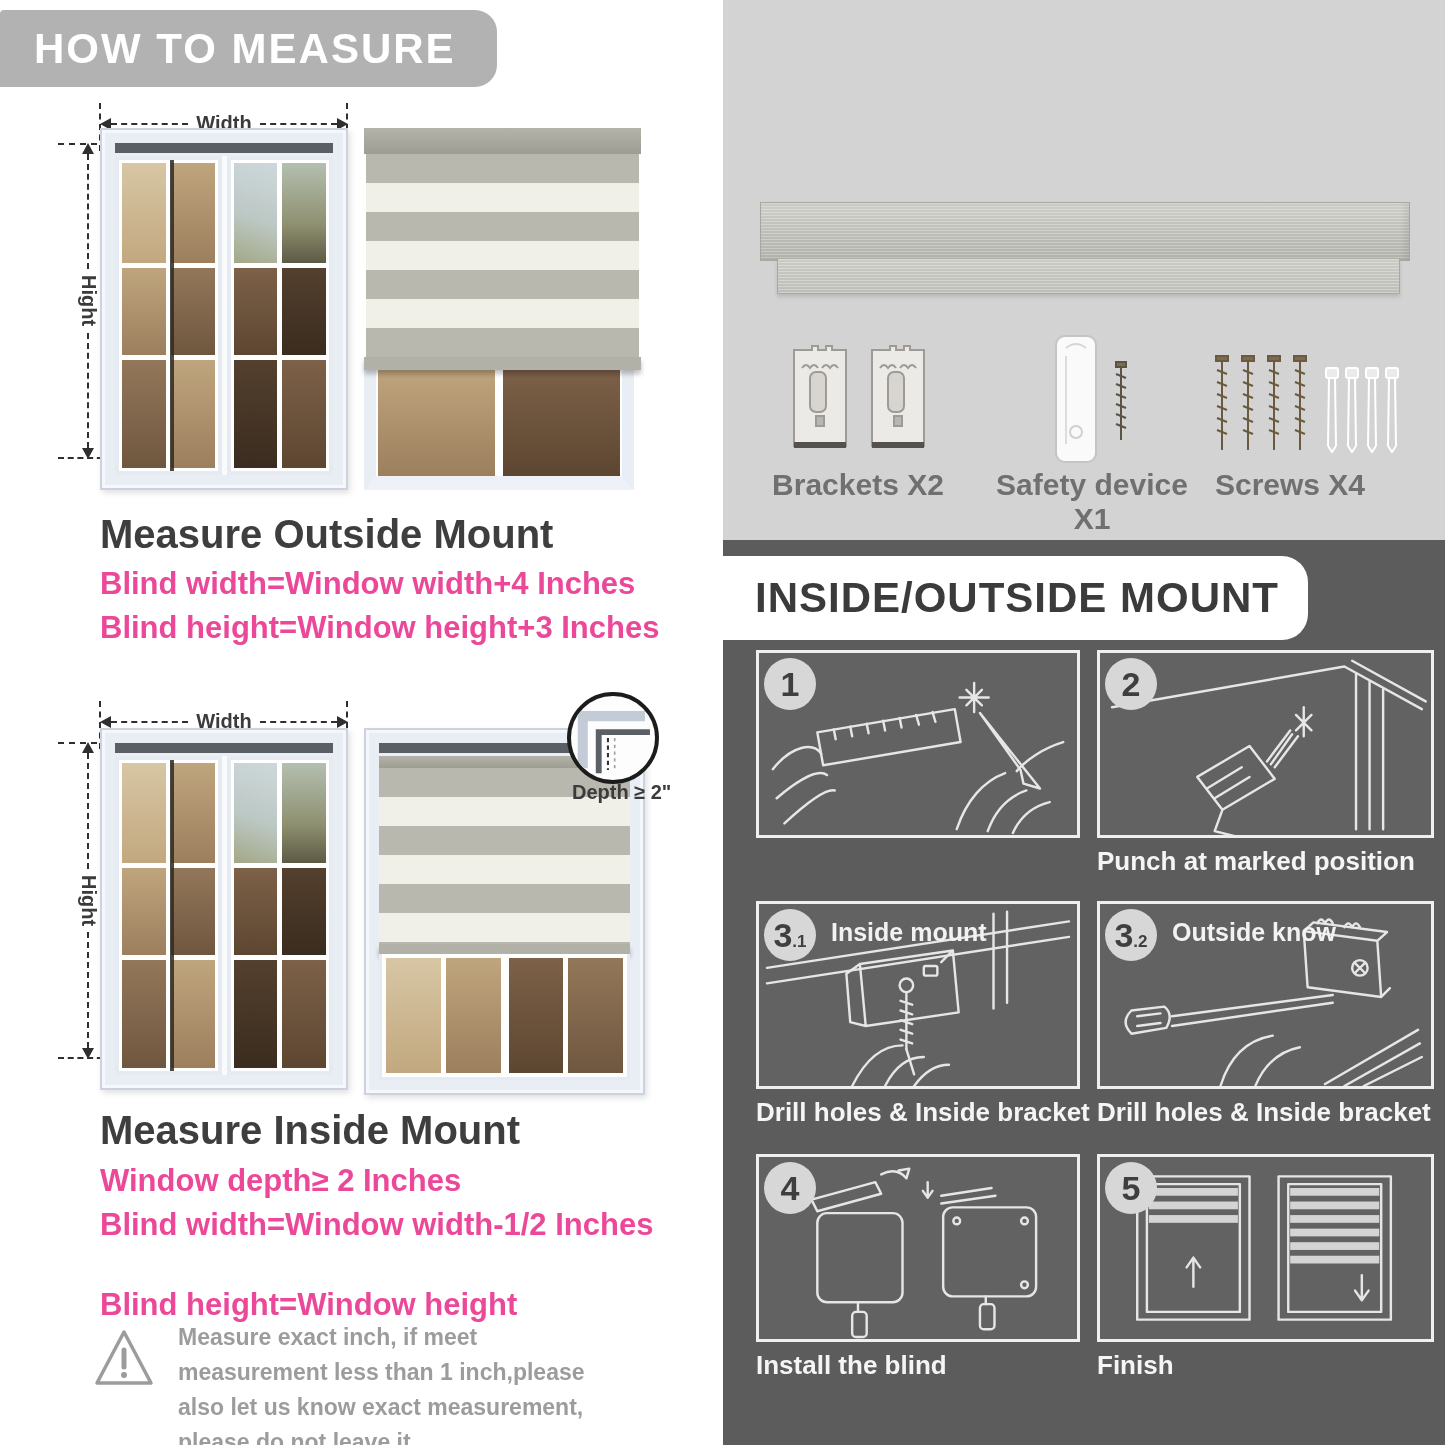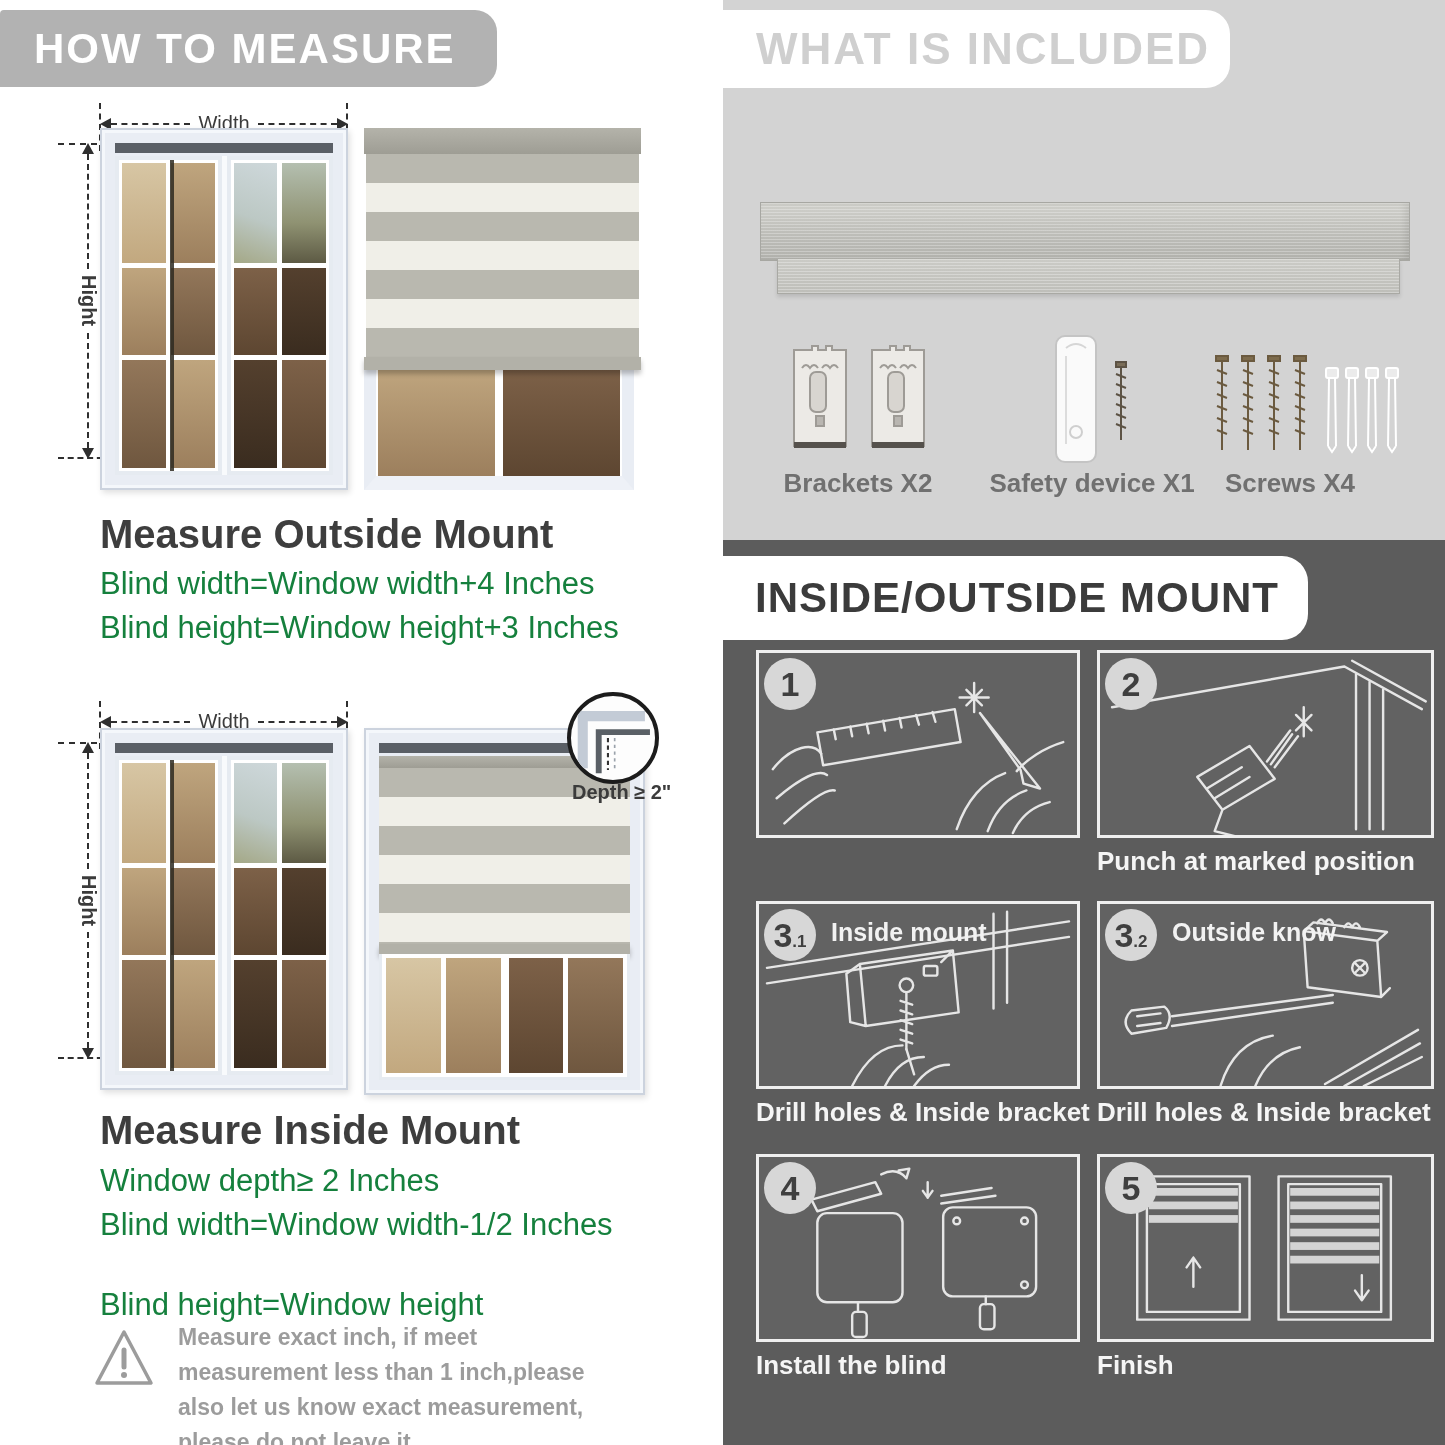--- a/index.html
+++ b/index.html
@@ -13,21 +13,21 @@
   .banner-left span{color:#fff;font-size:42px;font-weight:700;letter-spacing:2px;padding-left:34px;}
   .banner-included{left:700px;top:10px;width:530px;height:78px;background:#fff;
     border-radius:0 24px 24px 0;display:flex;align-items:center;z-index:3;}
   .banner-included span{color:#cfcfcf;font-size:44px;font-weight:700;letter-spacing:2px;padding-left:56px;}
   .banner-mount{left:723px;top:556px;width:585px;height:84px;background:#fff;
     border-radius:0 26px 26px 0;display:flex;align-items:center;z-index:3;}
   .banner-mount span{color:#3b3b3b;font-size:42px;font-weight:700;letter-spacing:1px;padding-left:32px;}
 
   
   .h-title{font-size:40px;font-weight:700;color:#3e3e3e;}
-  .h-line{font-size:31px;font-weight:400;color:#15803d;}
+  .h-line{font-size:31px;font-weight:700;color:#ec4899;}
   .warn-text{font-size:23px;font-weight:700;color:#9c9c9c;line-height:35px;width:450px;}
 
   
   .win{background:#e9edf4;border:2px solid #ccd3de;box-shadow:inset 0 0 0 3px #f4f7fb, 2px 3px 6px rgba(0,0,0,.12);
        padding:13px;box-sizing:border-box;}
   .win-toprail{height:10px;background:#5a5f66;margin-bottom:3px;}
   .sashes{display:flex;gap:5px;height:calc(100% - 13px);background:#f8fafc;}
   .sash{flex:1;display:grid;grid-template-columns:1fr 1fr;grid-template-rows:1.15fr 1fr 1.25fr;
         gap:5px;background:#fff;border:4px solid #e6ebf1;padding:3px;position:relative;}
   .sash.pipe::after{content:"";position:absolute;left:52%;top:0;bottom:0;width:4px;background:#2e2a21;opacity:.85;}
@@ -36,21 +36,21 @@
   .pane.tanmid{background:linear-gradient(180deg,#bfa57e,#9c7f5d);}
   .pane.tandark{background:linear-gradient(180deg,#93775a,#6f573f);}
   .pane.sky{background:linear-gradient(200deg,#ced8db 0%,#bcc8c4 55%,#a4a887 100%);}
   .pane.skytree{background:linear-gradient(180deg,#b4bfb0,#8f9272 60%,#5d5a44);}
   .pane.brick{background:linear-gradient(180deg,#7d6148,#5d4631);}
   .pane.brickdark{background:linear-gradient(180deg,#54402e,#3a2c1f);}
 
   
   .harrow{display:flex;align-items:center;}
   .harrow .dashseg{flex:1;border-top:2px dashed #2f2f2f;height:0;}
-  .harrow .lbl{font-size:20px;font-weight:400;color:#3b3b3b;padding:0 8px;}
+  .harrow .lbl{font-size:20px;font-weight:700;color:#3b3b3b;padding:0 8px;}
   .ah-l{width:0;height:0;border-top:6px solid transparent;border-bottom:6px solid transparent;border-right:11px solid #2f2f2f;}
   .ah-r{width:0;height:0;border-top:6px solid transparent;border-bottom:6px solid transparent;border-left:11px solid #2f2f2f;}
   .vtick{border-left:2px dashed #2f2f2f;width:0;}
   .htick{border-top:2px dashed #2f2f2f;height:0;}
   .varrow{display:flex;flex-direction:column;align-items:center;}
   .varrow .dashseg{flex:1;border-left:2px dashed #2f2f2f;width:0;}
   .varrow .lbl{font-size:20px;font-weight:700;color:#3b3b3b;writing-mode:vertical-rl;padding:6px 0;}
   .ah-u{width:0;height:0;border-left:6px solid transparent;border-right:6px solid transparent;border-bottom:11px solid #2f2f2f;}
   .ah-d{width:0;height:0;border-left:6px solid transparent;border-right:6px solid transparent;border-top:11px solid #2f2f2f;}
 
@@ -76,21 +76,21 @@
   .gray-panel{left:723px;top:0;width:722px;height:540px;background:#d3d3d3;}
   .included-title{left:723px;top:142px;width:722px;text-align:center;font-size:30px;font-weight:700;color:#6f6f6f;}
   .headrail-main{left:760px;top:202px;width:648px;height:57px;
     background:repeating-linear-gradient(180deg,rgba(255,255,255,.28) 0 1px,rgba(0,0,0,0) 1px 3px),
                linear-gradient(180deg,#d0d0cb,#bdbdb8 55%,#b2b2ad);
     border:1px solid #a7a7a2;box-shadow:inset -4px 0 6px rgba(0,0,0,.08);}
   .headrail-sub{left:777px;top:259px;width:621px;height:34px;
     background:repeating-linear-gradient(180deg,rgba(255,255,255,.3) 0 1px,rgba(0,0,0,0) 1px 3px),
                linear-gradient(180deg,#cbcbc6,#bebeb9);
     border:1px solid #a9a9a4;border-top:none;box-shadow:0 3px 4px rgba(0,0,0,.12);}
-  .item-label{top:468px;width:220px;text-align:center;font-size:26px;font-weight:700;color:#707070;}
+  .item-label{top:468px;width:220px;text-align:center;font-size:30px;font-weight:700;color:#707070;}
 
   
   .dark-panel{left:723px;top:540px;width:722px;height:905px;background:#5c5c5c;}
   .step-panel{position:absolute;height:188px;border:3px solid #efefef;background:#626262;box-sizing:border-box;}
   .badge{position:absolute;left:5px;top:5px;width:52px;height:52px;border-radius:50%;background:#d7d7d7;
          color:#3f3f3f;display:flex;align-items:center;justify-content:center;z-index:2;}
   .badge .n{font-size:34px;font-weight:700;line-height:1;}
   .badge .s{font-size:17px;font-weight:700;align-self:flex-end;margin-bottom:9px;}
   .panel-title{position:absolute;left:72px;top:14px;color:#f2f2f2;font-size:25px;font-weight:700;z-index:2;}
   .caption{position:absolute;color:#f5f5f5;font-size:26px;font-weight:700;}
@@ -238,23 +238,20 @@
   <div class="abs h-line" style="left:100px;top:1251px;margin-top:36px;">Blind height=Window height</div>
 
   <svg class="abs" style="left:93px;top:1325px;" width="62" height="66" viewBox="0 0 62 66">
     <path d="M31,7 L58,58 L4,58 Z" fill="none" stroke="#9c9c9c" stroke-width="3.5" stroke-linejoin="round"></path>
     <path d="M31,25 V42" stroke="#9c9c9c" stroke-width="5" stroke-linecap="round"></path>
     <circle cx="31" cy="50" r="3" fill="#9c9c9c"></circle>
   </svg>
   <div class="abs warn-text" style="left:178px;top:1320px;">Measure exact inch, if meet measurement less than 1 inch,please also let us know exact measurement, please do not leave it</div>
 
   <div class="abs gray-panel"></div>
-  <div class="abs banner-included">
-    <span>WHAT IS INCLUDED</span>
-  </div>
 
   <div class="abs headrail-main"></div>
   <div class="abs headrail-sub"></div>
 
   <svg class="abs" style="left:788px;top:342px;" width="142" height="120" viewBox="0 0 142 120">
     <g stroke="#9e9b96" stroke-width="2" fill="#eceae6">
       <path d="M6,8 h18 v-4 h6 v4 h8 v-4 h6 v4 h14 v96 h-52 Z"></path>
       <rect x="22" y="30" width="16" height="40" rx="6" fill="#d8d5d0"></rect>
       <path d="M14,26 q4,-6 8,0 q4,-6 8,0" fill="none"></path>
       <path d="M34,26 q4,-6 8,0 q4,-6 8,0" fill="none"></path>

